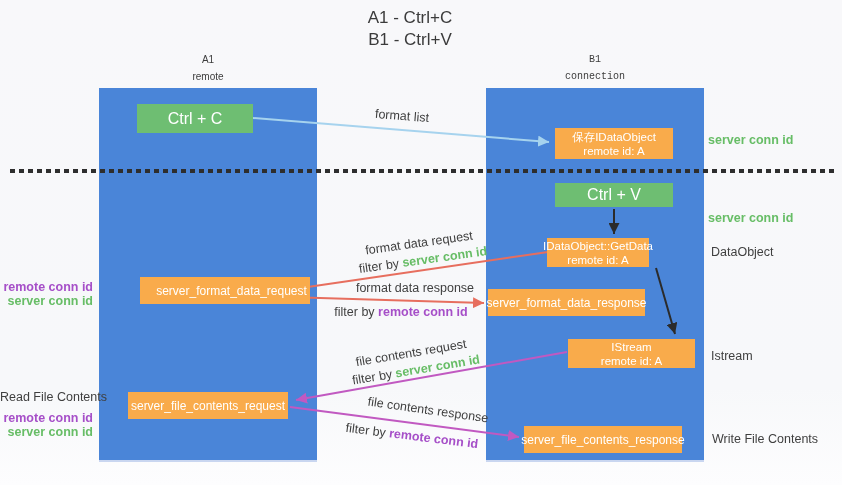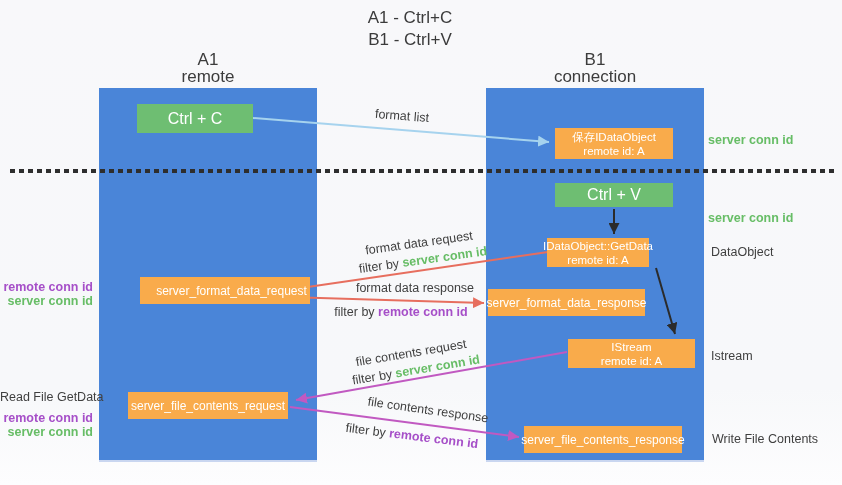--- a/index.html
+++ b/index.html
@@ -13,21 +13,21 @@
     margin:0 auto;
     background:linear-gradient(#f8f8fa 0%, #f7f8fa 80%, #fdfdfe 100%);
     overflow:hidden;
   }
   .abs{position:absolute;}
   .title{
     text-align:center;
     font-size:17px;line-height:22px;color:#3b3b3b;
   }
   .lane-header{
-    text-align:center;font-size:17px;line-height:17px;color:#3c3c3c;
+    text-align:center;font-size:10px;line-height:17px;color:#3c3c3c;
   }
   .lane{
     background:#4a85d8;
     border-bottom:2px solid #c9d6f0;
   }
   .node{
     display:flex;flex-direction:column;align-items:center;justify-content:center;
     color:#fff;text-align:center;white-space:nowrap;
   }
   .node.green{background:#6ebe72;font-size:16px;}
@@ -52,21 +52,21 @@
 
   <div class="abs title" style="left:290px;top:7px;width:240px;">
     <div>A1 - Ctrl+C</div>
     <div>B1 - Ctrl+V</div>
   </div>
 
   <div class="abs lane-header" style="left:99px;top:51px;width:218px;">
     <div>A1</div>
     <div>remote</div>
   </div>
-  <div class="abs lane-header" style="left:486px;top:51px;width:218px;">
+  <div class="abs lane-header" style="left:486px;top:51px;width:218px;font-family:Liberation Mono, monospace;">
     <div>B1</div>
     <div>connection</div>
   </div>
 
   <div class="abs lane" style="left:99px;top:88px;width:218px;height:372px;"></div>
   <div class="abs lane" style="left:486px;top:88px;width:218px;height:372px;"></div>
 
   <svg class="overlay" width="842" height="485" viewBox="0 0 842 485">
     <defs>
       <marker id="m-blue" viewBox="0 0 10 10" refX="10" refY="5" markerWidth="5.5" markerHeight="5.5" orient="auto">
@@ -158,17 +158,17 @@
   </div>
 
   <div class="abs side-label green-text" style="left:708px;top:133px;">server conn id</div>
   <div class="abs side-label green-text" style="left:708px;top:211px;">server conn id</div>
   <div class="abs side-label" style="left:711px;top:245px;">DataObject</div>
   <div class="abs side-label" style="left:711px;top:349px;">Istream</div>
   <div class="abs side-label" style="left:712px;top:432px;">Write File Contents</div>
 
   <div class="abs side-label right-align purple-text" style="top:280px;">remote conn id</div>
   <div class="abs side-label right-align green-text" style="top:294px;">server conn id</div>
-  <div class="abs side-label right-align" style="top:390px;">Read File GetData</div>
+  <div class="abs side-label right-align" style="top:390px;">Read File Contents</div>
   <div class="abs side-label right-align purple-text" style="top:411px;">remote conn id</div>
   <div class="abs side-label right-align green-text" style="top:425px;">server conn id</div>
 
 </div>
 
 </body></html>

